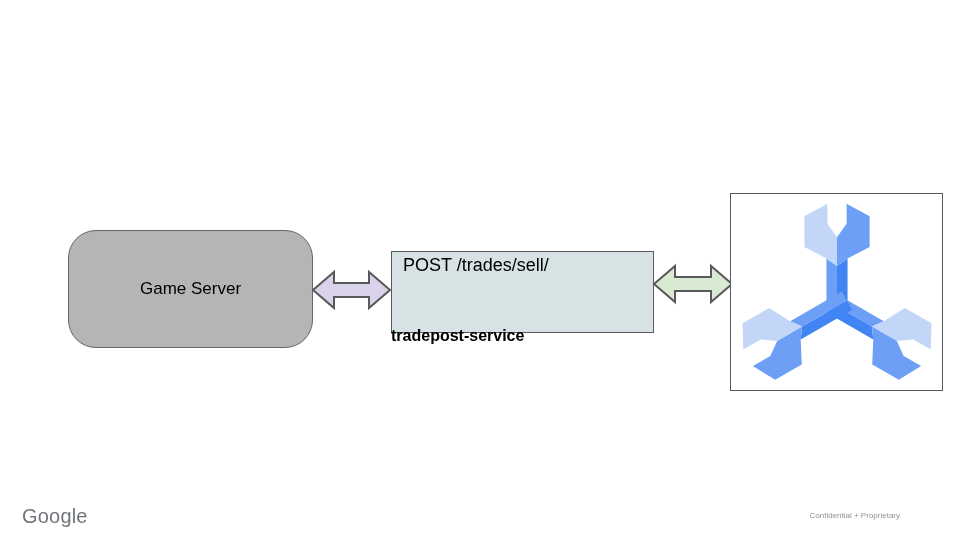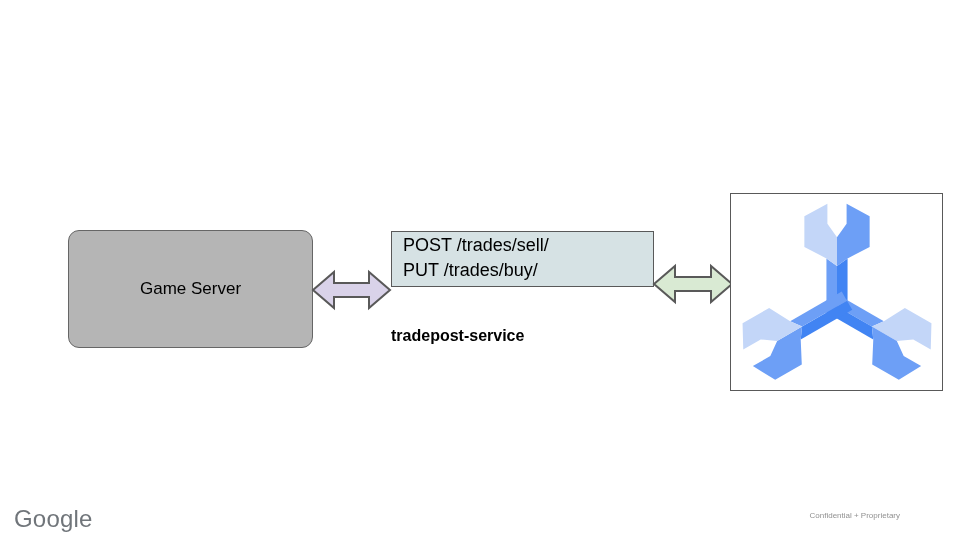--- a/index.html
+++ b/index.html
@@ -2,64 +2,63 @@
 <html style="--box-gray: #b5b5b5; --box-gray-border: #666666; --service-fill: #d6e2e4; --service-border: #595959; --arrow-purple: #d9d2e9; --arrow-green: #d9ead3; --arrow-border: #595959; --frame-border: #595959; --spanner-light: #c3d6f8; --spanner-medium: #6d9ff6; --spanner-dark: #4184f3; --text: #000000; --footer-gray: #70757a; --note-gray: #919191;"><head>
 <meta charset="utf-8">
 <style>
   html,body{margin:0;padding:0;}
   body{width:960px;height:540px;position:relative;background:#ffffff;overflow:hidden;
        font-family:"Liberation Sans", sans-serif;}
   .abs{position:absolute;}
   .slide{width:960px;height:540px;position:relative;background:#ffffff;}
 
   .game-server{left:68px;top:230px;width:245px;height:118px;box-sizing:border-box;
-    background:var(--box-gray);border:1.5px solid var(--box-gray-border);border-radius:11px;
+    background:var(--box-gray);border:1.5px solid var(--box-gray-border);border-radius:28px;
     display:flex;align-items:center;justify-content:center;}
   .game-server-label{font-size:17px;color:var(--text);}
 
-  .service-box{left:391px;top:231px;width:263px;height:56px;box-sizing:border-box;
+  .service-box{left:391px;top:251px;width:263px;height:82px;box-sizing:border-box;
     background:var(--service-fill);border:1px solid var(--service-border);
     padding:1px 11px;}
   .service-line{font-size:18px;line-height:25px;color:var(--text);white-space:nowrap;}
 
   .service-name{left:391px;top:327px;width:263px;text-align:left;
     font-size:16px;font-weight:bold;color:var(--text);}
 
   .arrow-left-svg{left:311px;top:269px;}
   .arrow-right-svg{left:652px;top:263px;}
   .arrow-poly{stroke:var(--arrow-border);stroke-width:2;stroke-linejoin:miter;}
   .arrow-left-fill{fill:var(--arrow-purple);}
   .arrow-right-fill{fill:var(--arrow-green);}
 
   .spanner-frame{left:730px;top:193px;width:213px;height:198px;box-sizing:border-box;
     background:#ffffff;border:1px solid var(--frame-border);}
   .spanner-svg{position:absolute;left:3px;top:3px;}
   .sp-light{fill:var(--spanner-light);}
   .sp-med{fill:var(--spanner-medium);}
   .sp-dark{fill:var(--spanner-dark);}
 
-  .footer-brand{left:14px;top:505px;font-size:24px;color:var(--footer-gray);letter-spacing:0.2px;}
+  .footer-brand{left:22px;top:505px;font-size:20px;color:var(--footer-gray);letter-spacing:0.2px;}
   .footer-note{right:60px;top:511px;font-size:8px;color:var(--note-gray);padding-left:16px;}
 </style>
 </head>
 <body>
 
 <div class="slide">
 
   <div class="abs game-server">
     <span class="game-server-label">Game Server</span>
   </div>
 
   <svg class="abs arrow-left-svg" width="81" height="42" viewBox="0 0 81 42">
     <polygon class="arrow-poly arrow-left-fill" points="2,21 23,3 23,14 58,14 58,3 79,21 58,39 58,28 23,28 23,39"></polygon>
   </svg>
 
   <div class="abs service-box">
     <div class="service-line">POST /trades/sell/</div>
-    <div class="service-line">PUT /trades/buy/</div>
   </div>
   <div class="abs service-name">tradepost-service</div>
 
   <svg class="abs arrow-right-svg" width="82" height="42" viewBox="0 0 82 42">
     <polygon class="arrow-poly arrow-right-fill" points="2,21 23,3 23,14 59,14 59,3 80,21 59,39 59,28 23,28 23,39"></polygon>
   </svg>
 
   <div class="abs spanner-frame">
     <svg class="spanner-svg" width="206" height="191" viewBox="-107 -114 214 199">
 

